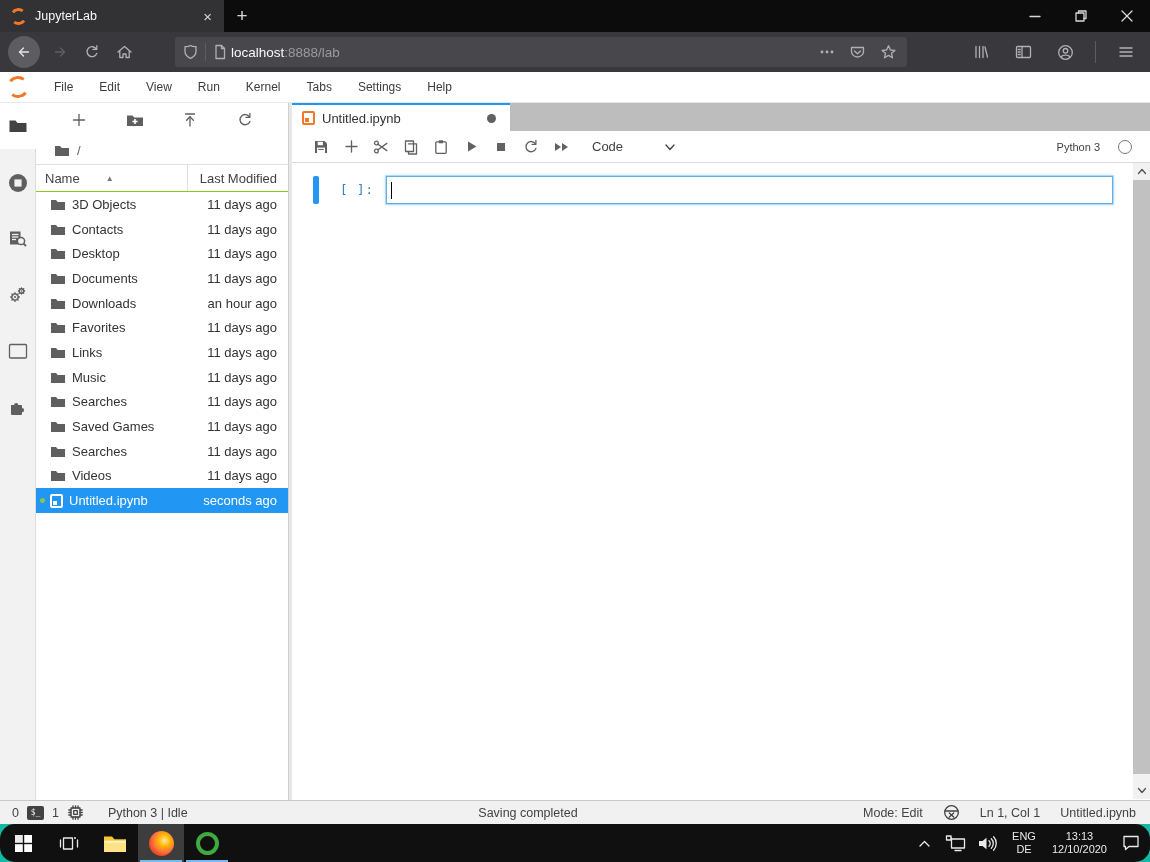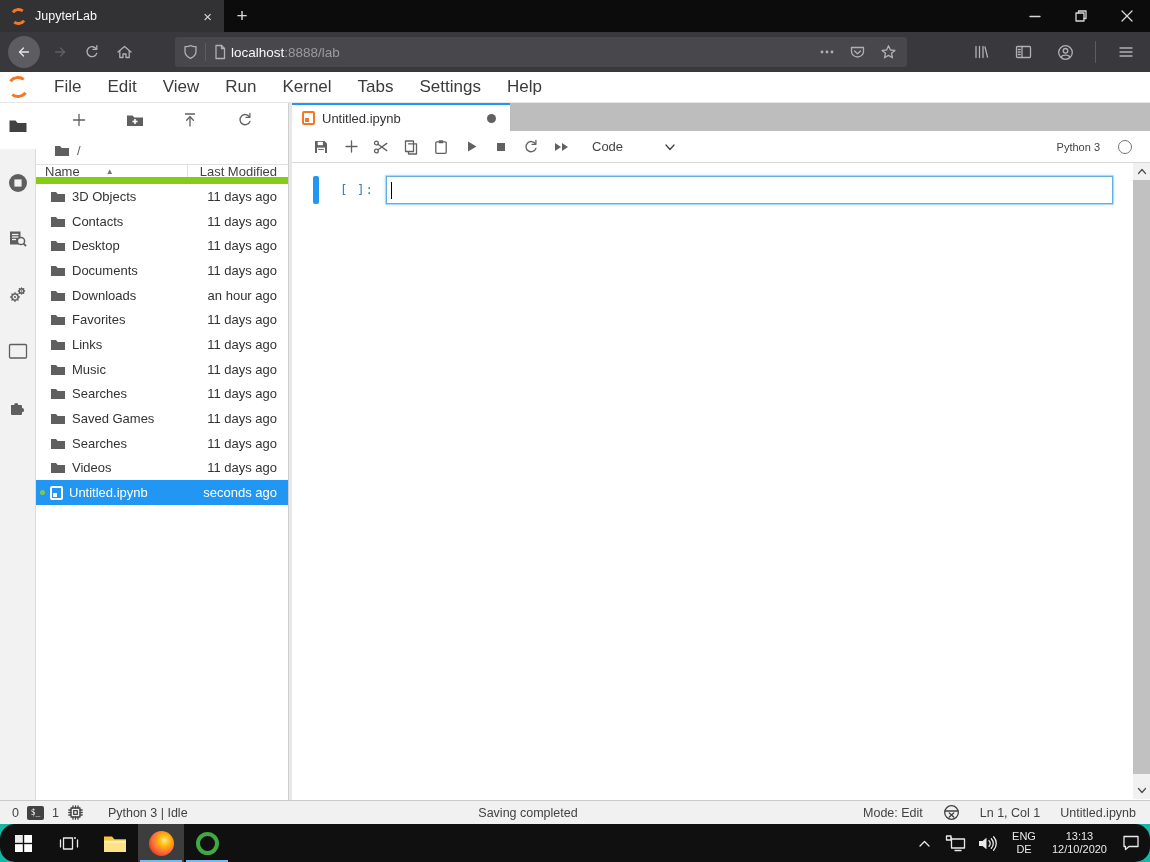--- a/index.html
+++ b/index.html
@@ -32,36 +32,36 @@
   .url-text { flex:1; font-size:13.5px; margin-left:4px; white-space:nowrap; }
   .url-host { color:#f9f9fa; }
   .url-path { color:#9b9b9e; }
   .url-actions { display:flex; align-items:center; gap:14px; margin-right:2px; }
   .ff-right { margin-left:auto; display:flex; align-items:center; gap:10px; }
   .ff-toolbar-sep { width:1px; height:22px; background:#5c5c61; margin:0 4px; }
 
   
   .jl-menubar { position:absolute; top:72px; left:0; width:1150px; height:31px; background:#fff; display:flex; align-items:center; border-bottom:1px solid #e6e6e6; }
   .jl-logo { margin:0 12px 0 7px; }
-  .menu-item { padding:0 13px; font-size:17px; color:#3c3c3c; line-height:30px; }
+  .menu-item { padding:0 13px; font-size:12px; color:#3c3c3c; line-height:30px; }
 
   
   .jl-body { position:absolute; top:103px; left:0; width:1150px; height:697px; display:flex; }
 
   
   .jl-sidebar { width:36px; background:#f2f2f2; border-right:1px solid #dcdcdc; display:flex; flex-direction:column; align-items:center; }
   .sb-btn { width:36px; height:44px; display:flex; align-items:center; justify-content:center; color:#5f5f5f; }
   .sb-btn.active { background:#fff; color:#424242; height:46px; }
   .sb-gap { height:12px; }
 
   
   .jl-filebrowser { width:252px; background:#fff; display:flex; flex-direction:column; }
   .fb-toolbar { height:34px; display:flex; align-items:center; justify-content:space-around; padding:0 16px; color:#5f5f5f; }
   .fb-crumbs { height:27px; display:flex; align-items:center; padding:0 0 0 18px; gap:7px; color:#5f5f5f; }
-  .fb-headers { height:20px; display:flex; align-items:center; border-top:1px solid #e0e0e0; border-bottom:7px solid #84cc16; font-size:13px; color:#424242; }
+  .fb-headers { height:28px; display:flex; align-items:center; border-top:1px solid #e0e0e0; border-bottom:1px solid #84cc16; font-size:13px; color:#424242; }
   .fb-col-name { width:152px; padding-left:9px; display:flex; align-items:center; gap:26px; border-right:1px solid #e0e0e0; height:100%; }
   .sort-caret { font-size:8px; color:#757575; }
   .fb-col-mod { flex:1; text-align:right; padding-right:11px; }
   .fb-rows { flex:1; overflow:hidden; }
   .fb-row { height:24.7px; display:flex; align-items:center; padding:0 11px 0 0; position:relative; color:#333; }
   .fb-row .row-icon { margin-left:14px; color:#5f5f5f; display:flex; }
   .fb-row .row-name { margin-left:6px; flex:1; white-space:nowrap; overflow:hidden; }
   .fb-row .row-time { white-space:nowrap; }
   .fb-row.selected { background:#2196f3; color:#fff; }
   .fb-row.selected .row-icon { color:#fff; }

